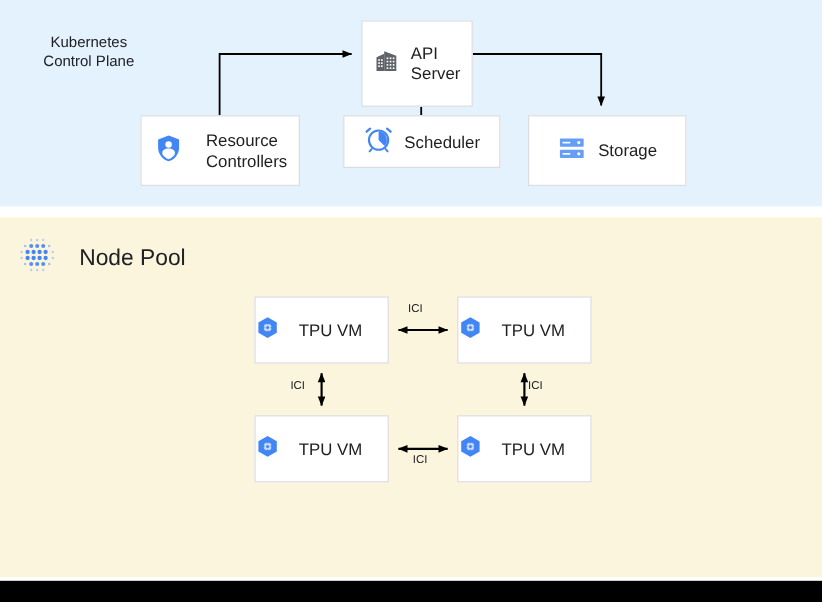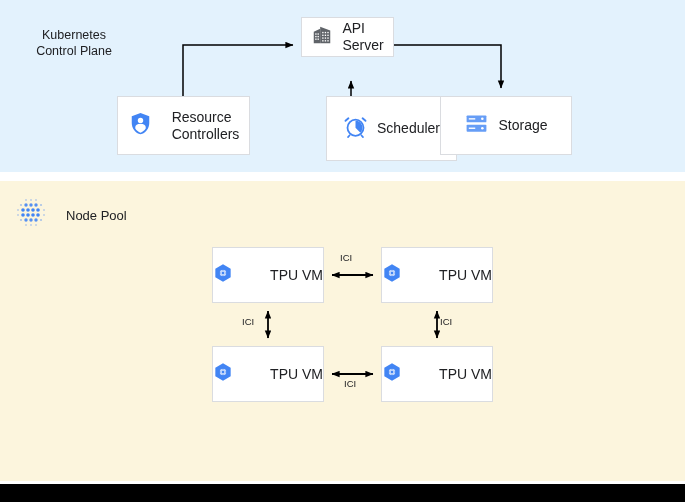--- a/index.html
+++ b/index.html
@@ -13,39 +13,39 @@
   .band{position:absolute;left:0;width:685px;}
   #control-plane-band{top:0;height:172px;background:#e3f2fd;}
   #node-pool-band{top:181px;height:300px;background:#fcf5dd;}
   #bottom-bar{top:484px;height:18px;background:#000000;}
 
   
   .section-label{position:absolute;color:#202124;font-size:12.5px;line-height:16px;}
   #cp-label{left:14px;top:27px;width:120px;text-align:center;}
 
   #np-label-wrap{position:absolute;left:14px;top:196px;display:flex;align-items:center;gap:18px;}
-  #np-label{font-size:13px;color:#202124;}
+  #np-label{font-size:19px;color:#202124;}
 
   #machine-meta{position:absolute;right:8px;top:194px;text-align:right;
                 font-size:12.5px;line-height:17px;color:#202124;}
 
   
   .node{position:absolute;background:#ffffff;border:1px solid #dadce0;
         box-sizing:border-box;display:flex;align-items:center;justify-content:center;gap:9px;}
   .node .label{font-size:14px;color:#202124;line-height:17px;white-space:pre-line;}
 
-  #api-server{left:301px;top:17px;width:93px;height:40px;}
+  #api-server{left:301px;top:17px;width:93px;height:72px;}
   #api-server .label{text-align:left;}
   #resource-controllers{left:117px;top:96px;width:133px;height:59px;}
-  #scheduler{left:286px;top:96px;width:131px;height:65px;margin-left:40px;}
+  #scheduler{left:286px;top:96px;width:131px;height:44px;}
   #storage{left:440px;top:96px;width:132px;height:59px;}
 
   .tpu{position:absolute;width:112px;height:56px;background:#ffffff;
        border:1px solid #dadce0;box-sizing:border-box;
-       display:flex;align-items:center;justify-content:space-between;gap:6px;}
+       display:flex;align-items:center;justify-content:flex-start;gap:16px;}
   .tpu .label{font-size:14px;color:#202124;}
   #tpu-vm-0{left:212px;top:247px;}
   #tpu-vm-1{left:381px;top:247px;}
   #tpu-vm-2{left:212px;top:346px;}
   #tpu-vm-3{left:381px;top:346px;}
 
   
   .icon{display:block;flex:0 0 auto;}
 
   

